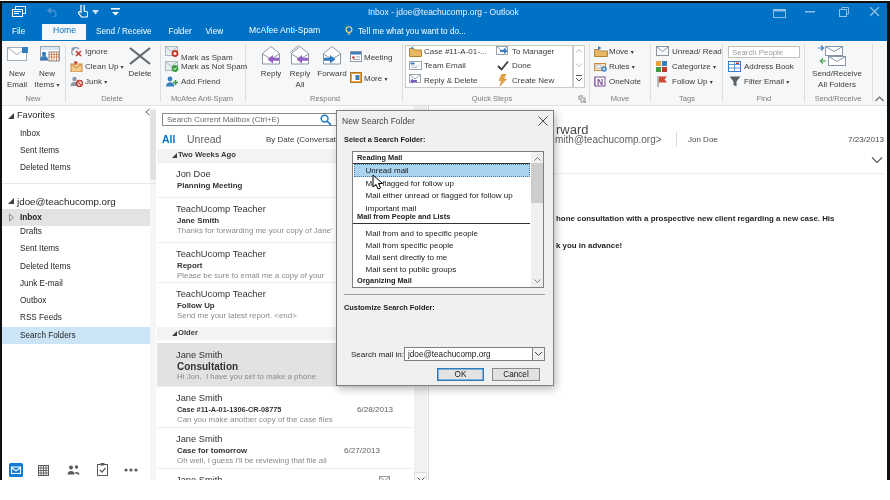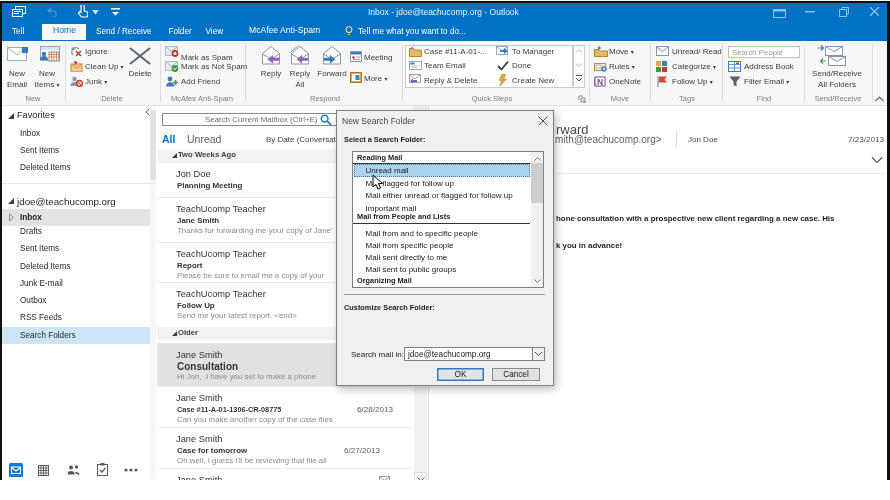--- a/index.html
+++ b/index.html
@@ -36,21 +36,21 @@
       <rect width="10" height="1.5" fill="#8fc0e6"></rect>
     </svg>
     <svg style="position:absolute;left:839px;top:7px;" width="10" height="10" viewBox="0 0 10 10">
       <rect x="0.5" y="2.5" width="7" height="7" fill="none" stroke="#8fc0e6"></rect>
       <path d="M3,2 v-1.5 h6.5 v6.5 h-1.5" fill="none" stroke="#8fc0e6"></path>
     </svg>
     <svg style="position:absolute;left:870px;top:7px;" width="10" height="10" viewBox="0 0 10 10">
       <path d="M0,0 L9,9 M9,0 L0,9" stroke="#8fc0e6" stroke-width="1.3"></path>
     </svg>
     <div style="position:absolute;left:42.4px;top:23.6px;width:43.8px;height:16.9px;background:#f6f7f8;"></div>
-    <div style="position:absolute;left:12px;top:26.5px;font-size:8.2px;color:#fff;font-weight:400;line-height:9.4px;white-space:nowrap;">Tell</div>
+    <div style="position:absolute;left:12px;top:26.5px;font-size:8.2px;color:#fff;font-weight:400;line-height:9.4px;white-space:nowrap;">File</div>
     <div style="position:absolute;left:53px;top:26.3px;font-size:8.6px;color:#0072c6;font-weight:400;line-height:9.9px;white-space:nowrap;">Home</div>
     <div style="position:absolute;left:96px;top:26.5px;font-size:8.2px;color:#fff;font-weight:400;line-height:9.4px;white-space:nowrap;">Send / Receive</div>
     <div style="position:absolute;left:168.5px;top:26.5px;font-size:8.2px;color:#fff;font-weight:400;line-height:9.4px;white-space:nowrap;">Folder</div>
     <div style="position:absolute;left:205.5px;top:26.5px;font-size:8.2px;color:#fff;font-weight:400;line-height:9.4px;white-space:nowrap;">View</div>
     <div style="position:absolute;left:249px;top:26.3px;font-size:8.6px;color:#fff;font-weight:400;line-height:9.9px;white-space:nowrap;">McAfee Anti-Spam</div>
     <svg style="position:absolute;left:345px;top:26px;" width="8" height="11" viewBox="0 0 8 11">
       <circle cx="4" cy="3.6" r="2.9" fill="none" stroke="#ffd76e" stroke-width="1.1"></circle>
       <path d="M2.8,6.8 h2.4 M3.1,8.4 h1.8" stroke="#ffd76e" stroke-width="0.9"></path>
     </svg>
     <div style="position:absolute;left:358px;top:26.5px;font-size:8.2px;color:#fff;font-weight:400;line-height:9.4px;white-space:nowrap;">Tell me what you want to do...</div>
@@ -324,21 +324,21 @@
       <rect x="3.5" y="0" width="4" height="2.5" fill="#5a5a5a"></rect>
       <path d="M3,7 l2,2 l3.5,-4" fill="none" stroke="#5a5a5a" stroke-width="1.2"></path>
     </svg>
     <svg style="position:absolute;left:124px;top:468px;" width="14" height="4" viewBox="0 0 14 4">
       <circle cx="2" cy="2" r="1.6" fill="#5a5a5a"></circle>
       <circle cx="7" cy="2" r="1.6" fill="#5a5a5a"></circle>
       <circle cx="12" cy="2" r="1.6" fill="#5a5a5a"></circle>
     </svg>
     <div style="position:absolute;left:157px;top:106px;width:256px;height:381px;background:#fff;"></div>
     <div style="position:absolute;left:161.5px;top:113px;width:175px;height:13px;background:#fff;border:1px solid #8a8a8a;"></div>
-    <div style="position:absolute;left:167px;top:114.7px;font-size:7.9px;color:#6a6a6a;font-weight:400;line-height:9.1px;white-space:nowrap;margin-left:38px;">Search Current Mailbox (Ctrl+E)</div>
+    <div style="position:absolute;left:167px;top:114.7px;font-size:7.9px;color:#6a6a6a;font-weight:400;line-height:9.1px;white-space:nowrap;">Search Current Mailbox (Ctrl+E)</div>
     <svg style="position:absolute;left:320px;top:113.5px;" width="12" height="12" viewBox="0 0 12 12">
       <circle cx="4.6" cy="4.6" r="3.4" fill="none" stroke="#1e7ac9" stroke-width="1.5"></circle>
       <path d="M7.2,7.2 L11,11" stroke="#1e7ac9" stroke-width="1.7"></path>
     </svg>
     <div style="position:absolute;left:162px;top:133.2px;font-size:10.5px;color:#0072c6;font-weight:700;line-height:12.1px;white-space:nowrap;">All</div>
     <div style="position:absolute;left:187px;top:133.2px;font-size:10.5px;color:#5f5f5f;font-weight:400;line-height:12.1px;white-space:nowrap;">Unread</div>
     <div style="position:absolute;left:266px;top:135.1px;font-size:8px;color:#3b3b3b;font-weight:400;line-height:9.2px;white-space:nowrap;">By Date (Conversatio</div>
     <div style="position:absolute;left:157px;top:149px;width:256px;height:13px;background:#f3f3f3;"></div>
     <svg style="position:absolute;left:171px;top:152px;" width="7" height="7" viewBox="0 0 7 7">
       <path d="M6,1 L6,6 L1,6 z" fill="#3b3b3b"></path>

